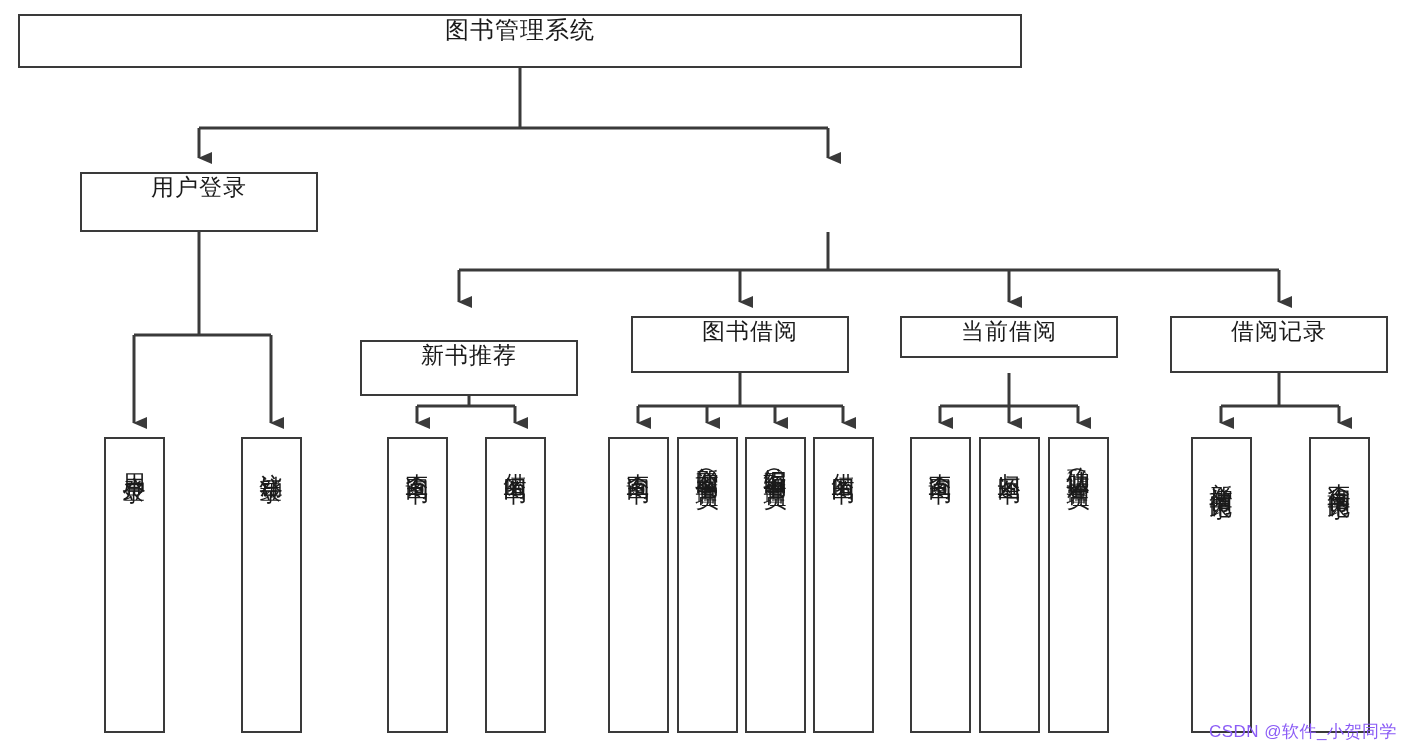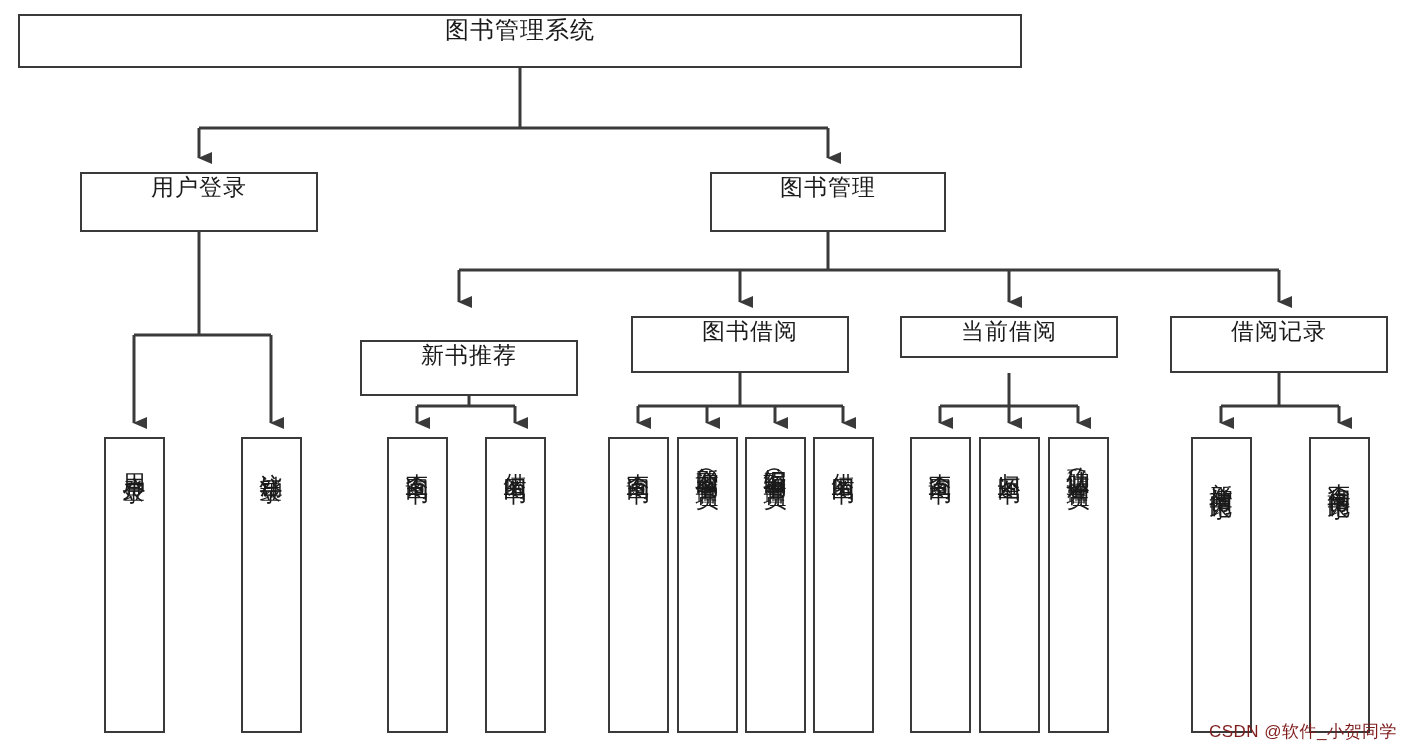--- a/index.html
+++ b/index.html
@@ -50,21 +50,21 @@
     line-height:1.22;
     letter-spacing:3px;
     white-space:nowrap;
     color:#1a1a1a;
   }
   .watermark{
     position:absolute;
     right:8px;
     bottom:4px;
     font-size:17px;
-    color:#7f1d1d;
+    color:#8b5cf6;
     letter-spacing:0.5px;
     white-space:nowrap;
     user-select:none;
   }
 </style>
 </head>
 <body>
 
 <div id="diagram">
 
@@ -120,23 +120,20 @@
     </g>
   </svg>
 
   <div class="node horiz root" style="left:18px;top:14px;width:1004px;height:54px;">
     <span>图书管理系统</span>
   </div>
 
   <div class="node horiz" style="left:80px;top:172px;width:238px;height:60px;">
     <span>用户登录</span>
   </div>
-  <div class="node horiz" style="left:710px;top:172px;width:236px;height:60px;">
-    <span>图书管理</span>
-  </div>
 
   <div class="node horiz" style="left:360px;top:316px;width:218px;height:56px;margin-top:24px;">
     <span>新书推荐</span>
   </div>
   <div class="node horiz" style="left:631px;top:316px;width:218px;height:57px;padding-left:20px;">
     <span>图书借阅</span>
   </div>
   <div class="node horiz" style="left:900px;top:316px;width:218px;height:42px;">
     <span>当前借阅</span>
   </div>

